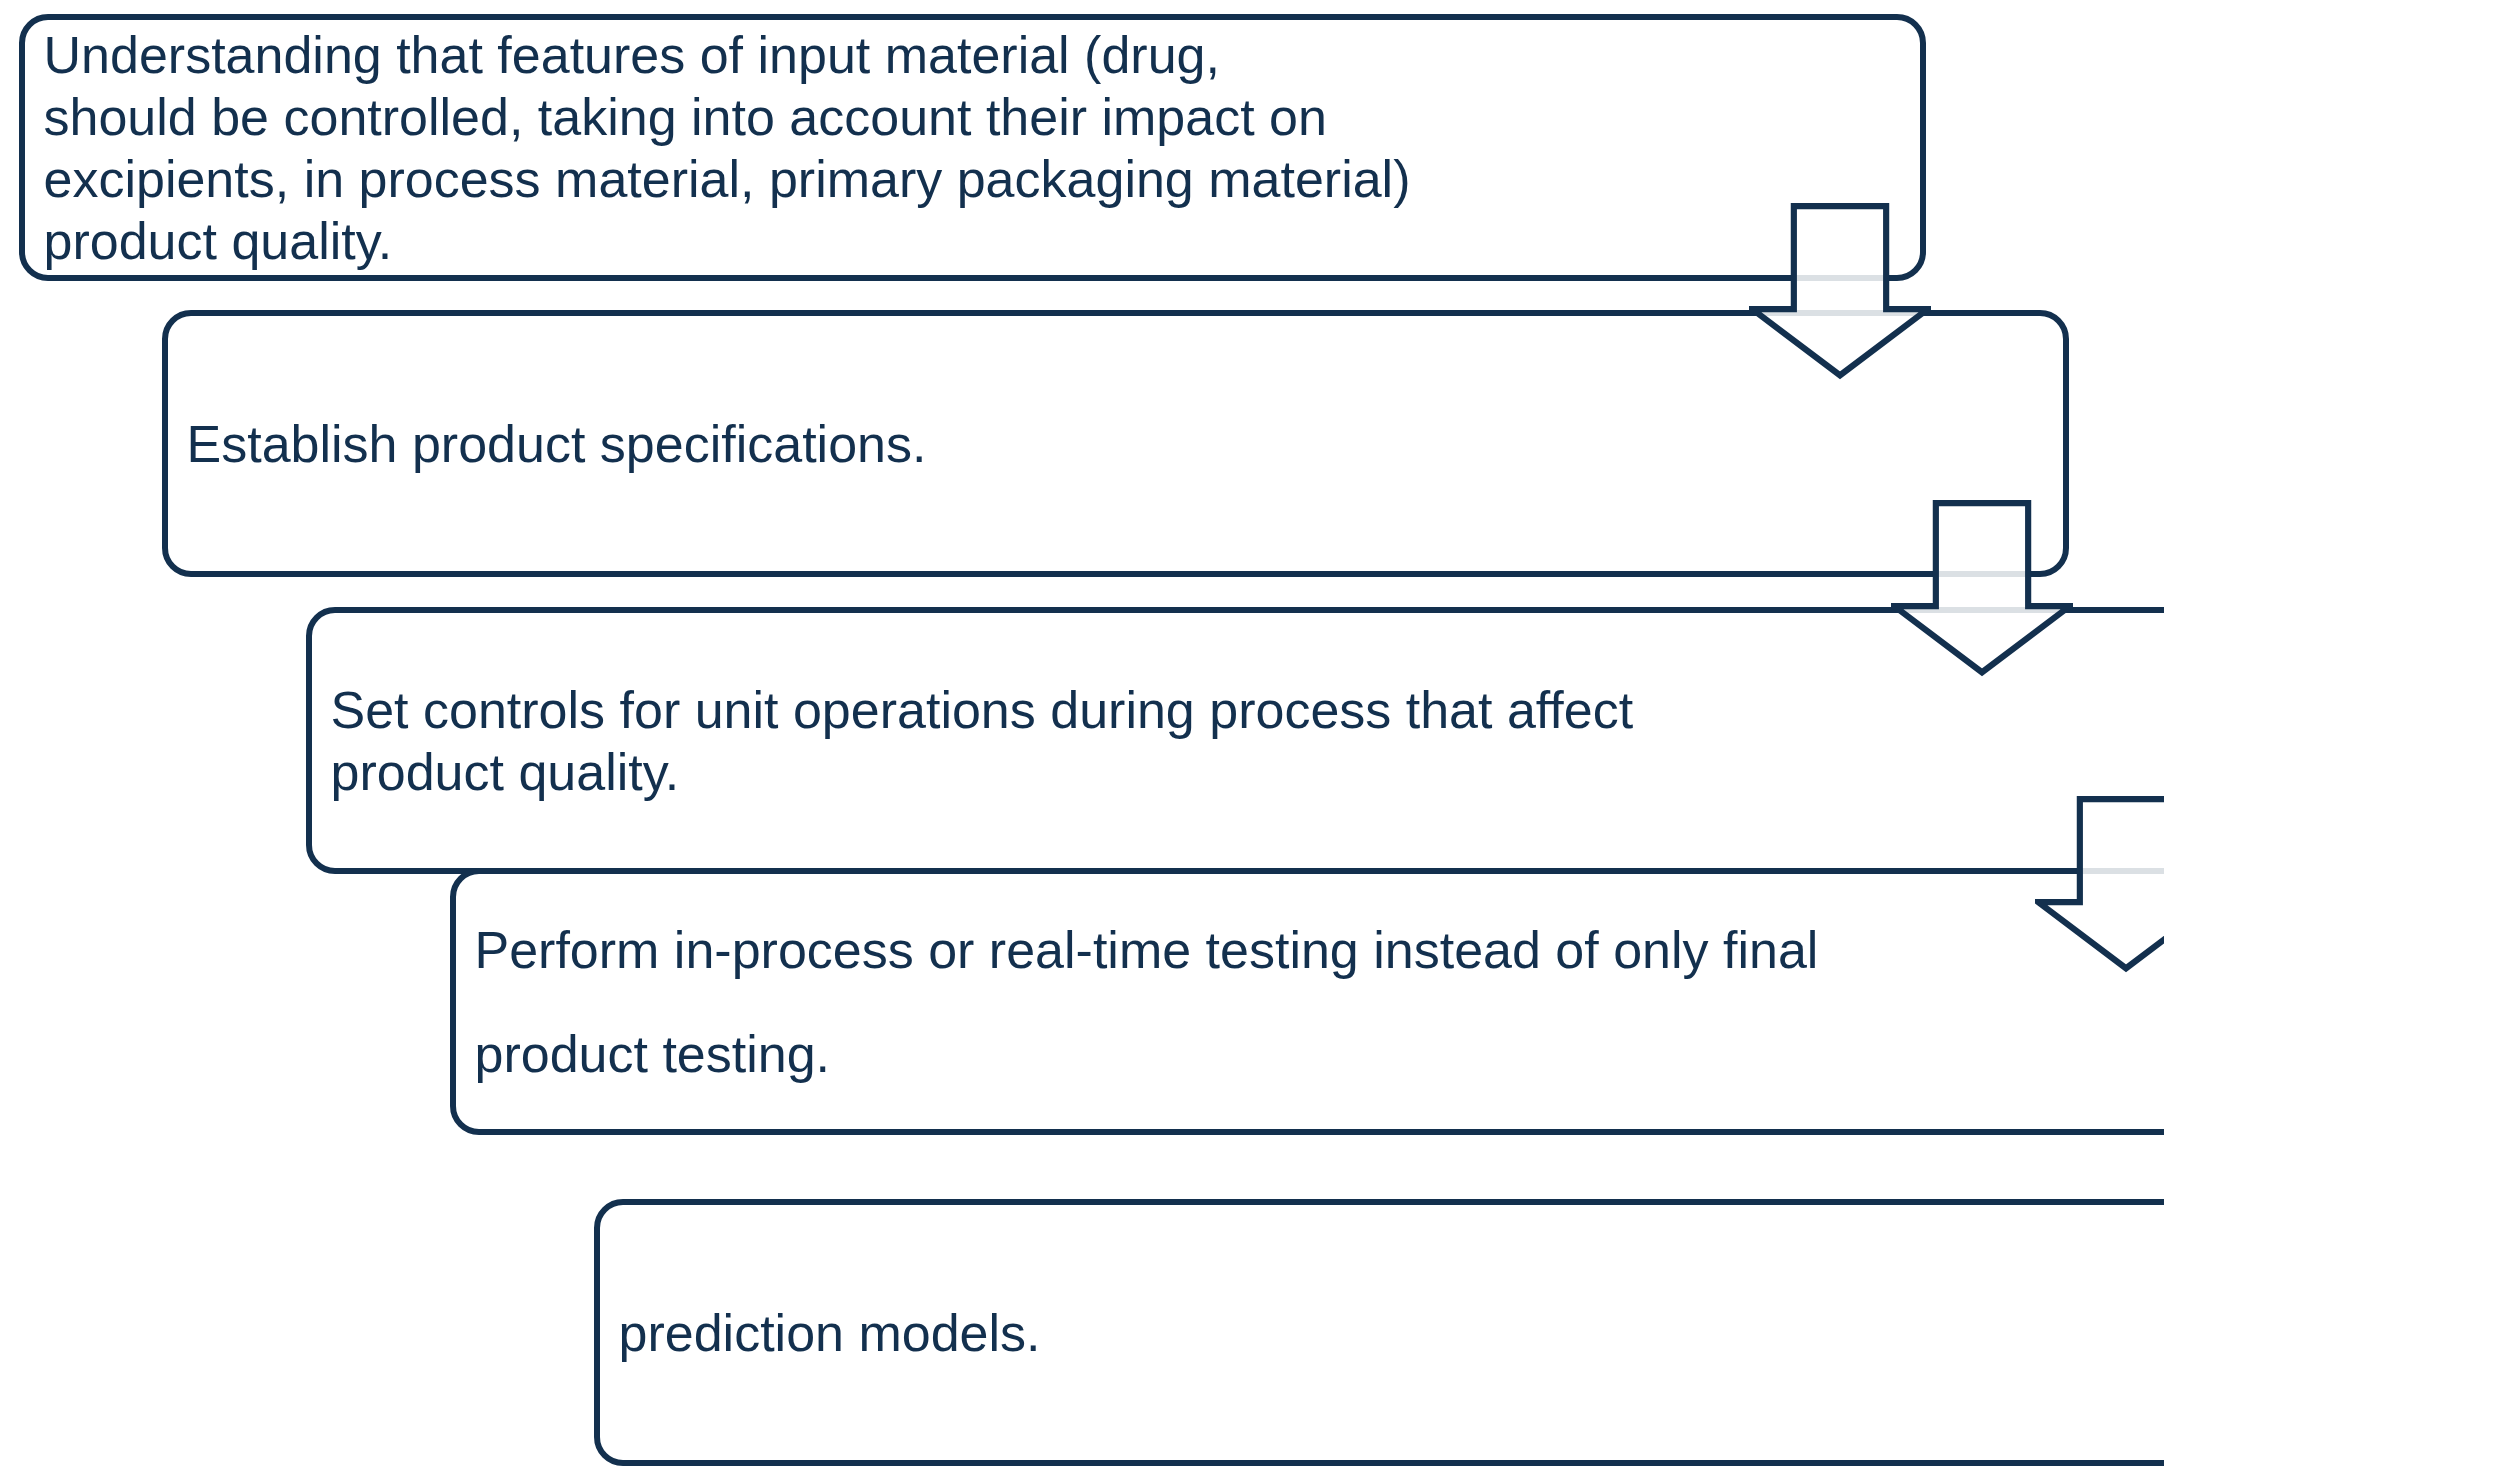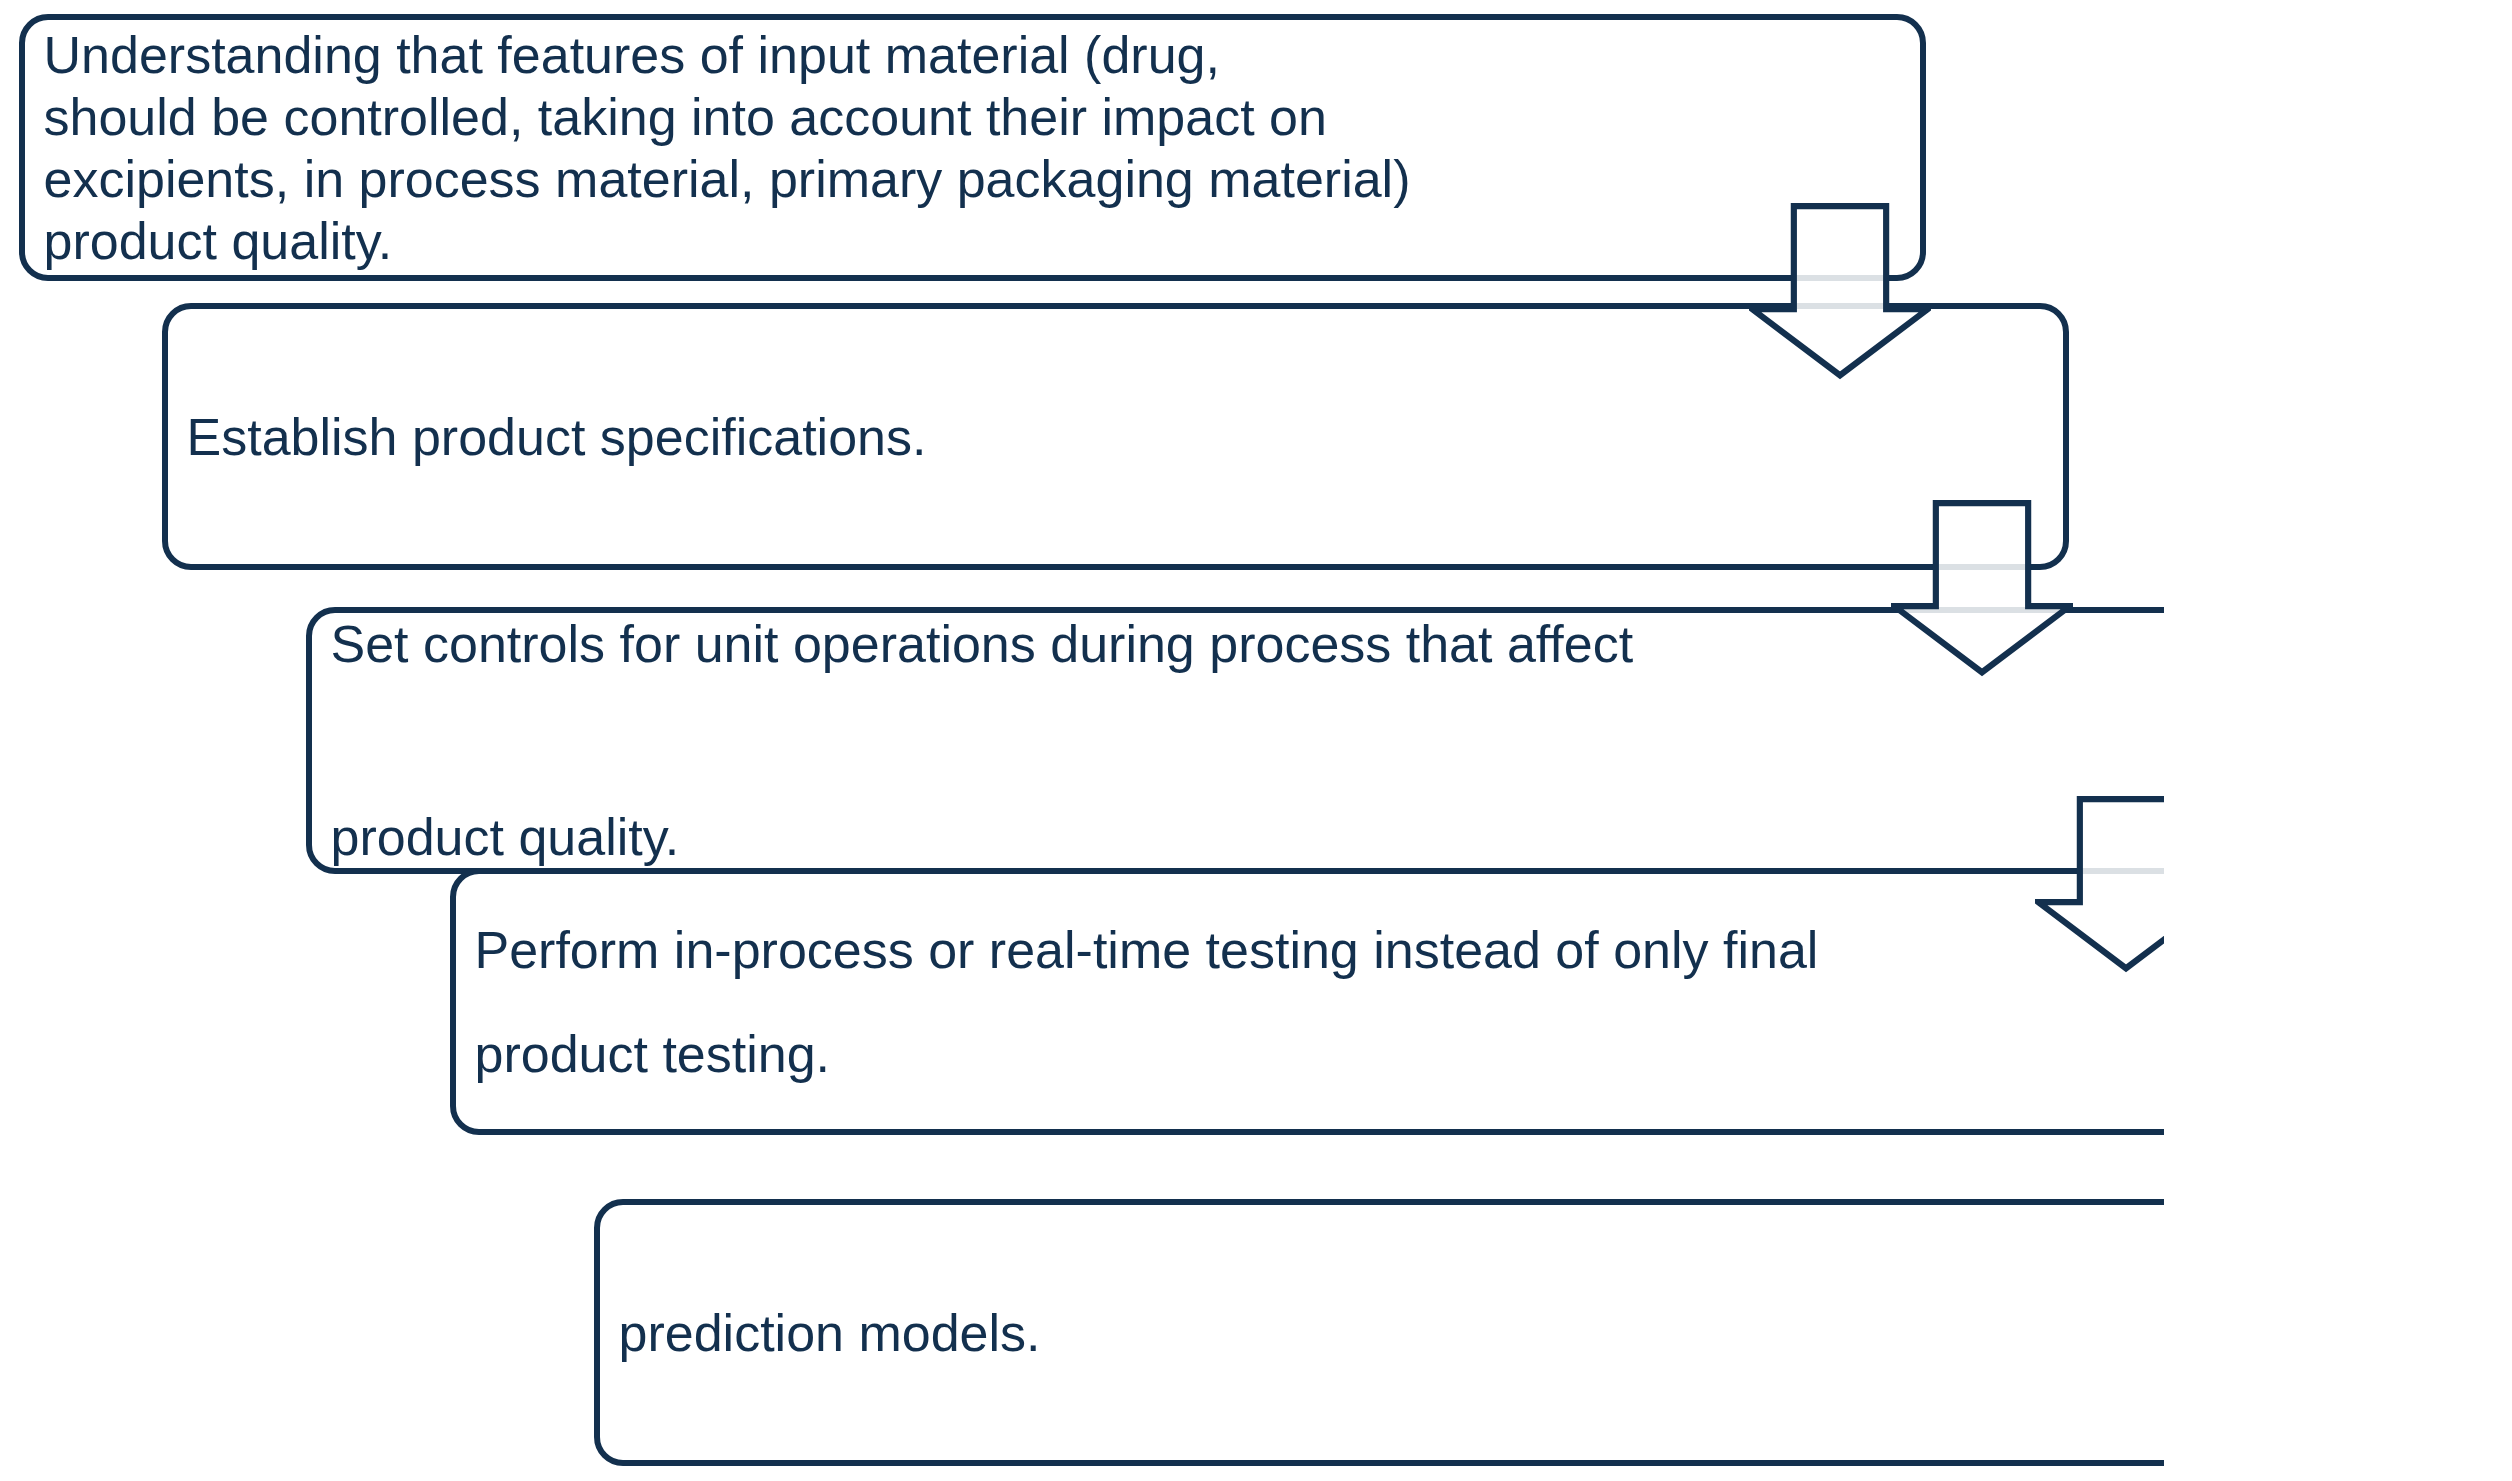--- a/index.html
+++ b/index.html
@@ -52,25 +52,25 @@
 
 <div id="stage">
 
   <div class="box" style="left:19px; top:14px;">
     <div class="line">Understanding that features of input material (drug,</div>
     <div class="line">should be controlled, taking into account their impact on</div>
     <div class="line">excipients, in process material, primary packaging material)</div>
     <div class="line">product quality.</div>
   </div>
 
-  <div class="box" style="left:162px; top:303px;">
+  <div class="box" style="left:162px; top:310px;">
     <div class="line">Establish product specifications.</div>
   </div>
 
-  <div class="box" style="left:306px; top:607px;justify-content:space-between;">
+  <div class="box" style="left:306px; top:607px;">
     <div class="line">Set controls for unit operations during process that affect</div>
     <div class="line">product quality.</div>
   </div>
 
   <div class="box" style="left:450px; top:868px;gap:42px;">
     <div class="line">Perform in-process or real-time testing instead of only final</div>
     <div class="line">product testing.</div>
   </div>
 
   <div class="box" style="left:594px; top:1199px;">

